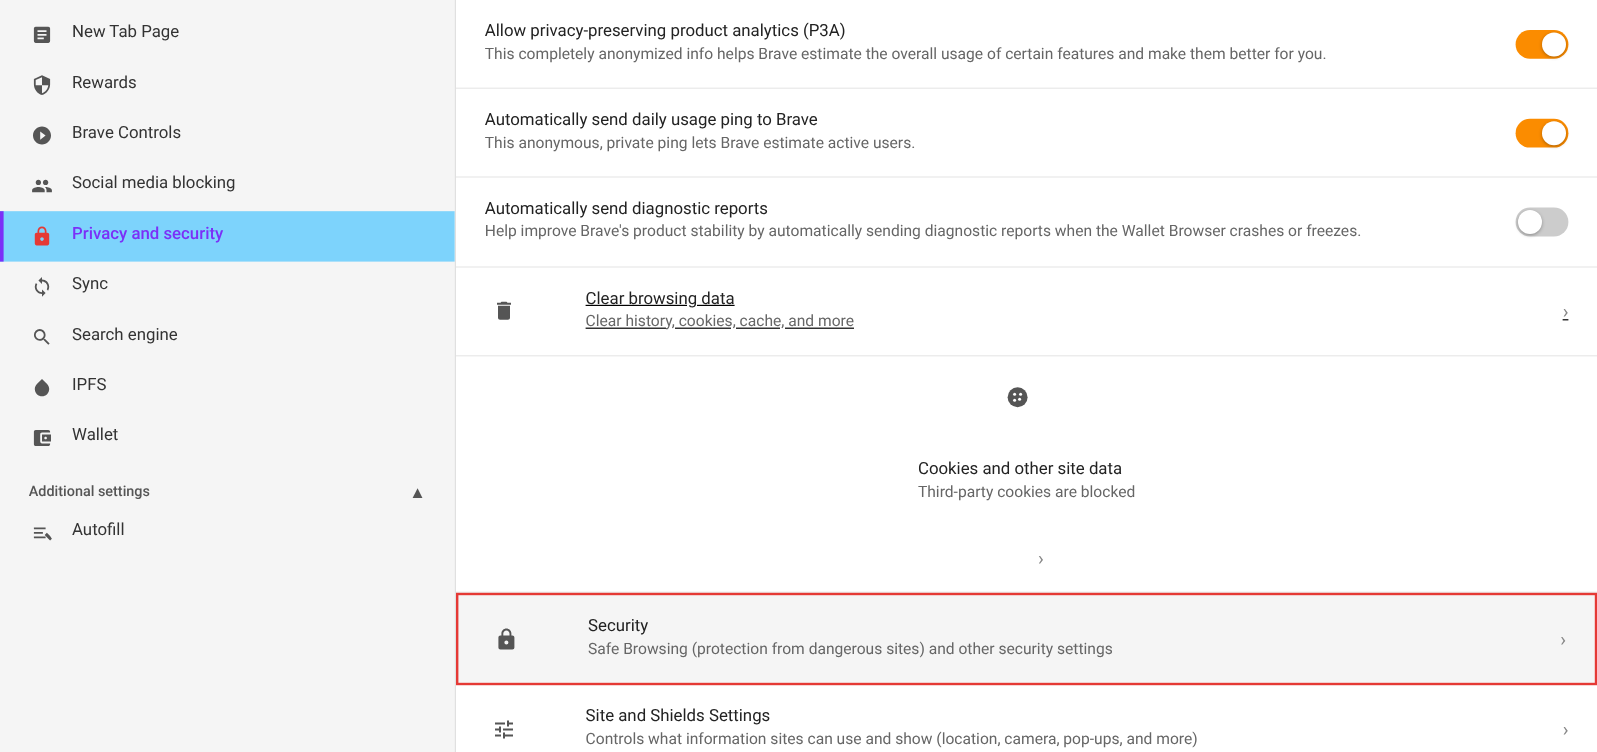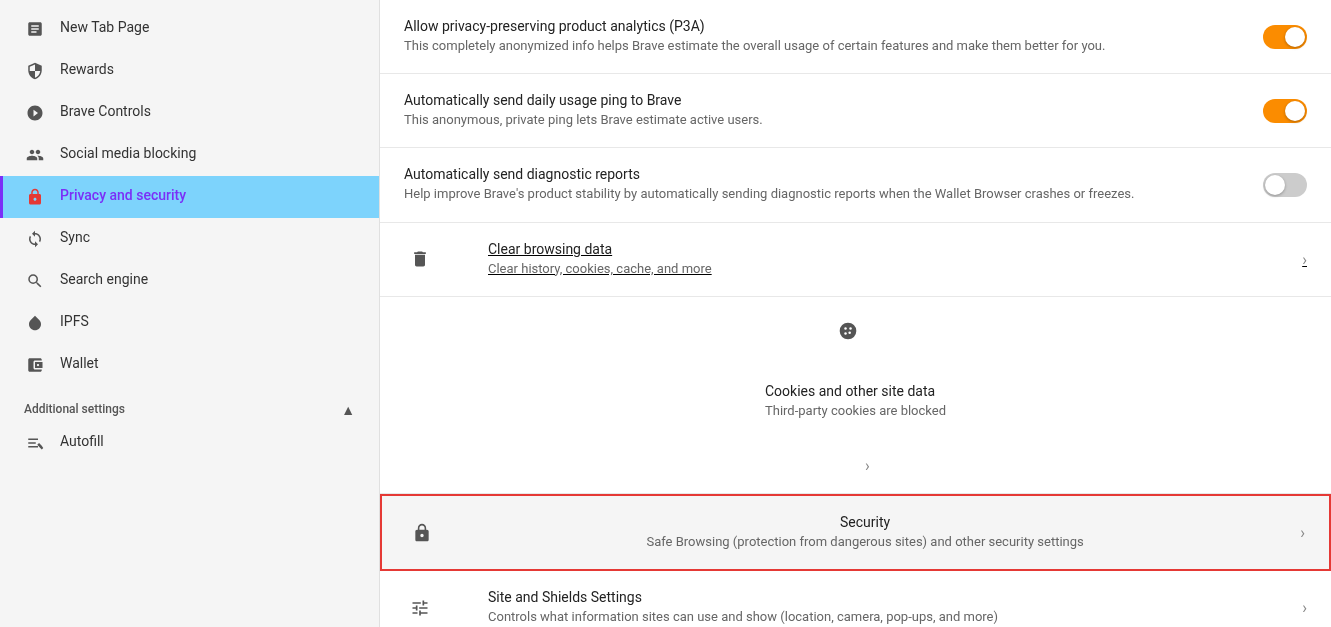--- a/index.html
+++ b/index.html
@@ -364,21 +364,21 @@
       </div>
       <div class="item-text">
         <div class="item-title">Cookies and other site data</div>
         <div class="item-desc">Third-party cookies are blocked</div>
       </div>
       <div class="item-control">
         <span class="chevron-right">›</span>
       </div>
     </div>
 
-    <div class="settings-item highlighted" style="cursor:pointer;text-align:center;">
+    <div class="settings-item highlighted" style="cursor:pointer;">
       <div class="item-leading-icon">
         <svg width="20" height="20" viewBox="0 0 24 24">
             <path d="M18 8h-1V6c0-2.76-2.24-5-5-5S7 3.24 7 6v2H6c-1.1 0-2 .9-2 2v10c0 1.1.9 2 2 2h12c1.1 0 2-.9 2-2V10c0-1.1-.9-2-2-2zm-6 9c-1.1 0-2-.9-2-2s.9-2 2-2 2 .9 2 2-.9 2-2 2zm3.1-9H8.9V6c0-1.71 1.39-3.1 3.1-3.1 1.71 0 3.1 1.39 3.1 3.1v2z"></path>
           </svg>
       </div>
       <div class="item-text">
         <div class="item-title">Security</div>
         <div class="item-desc">Safe Browsing (protection from dangerous sites) and other security settings</div>
       </div>
       <div class="item-control">

